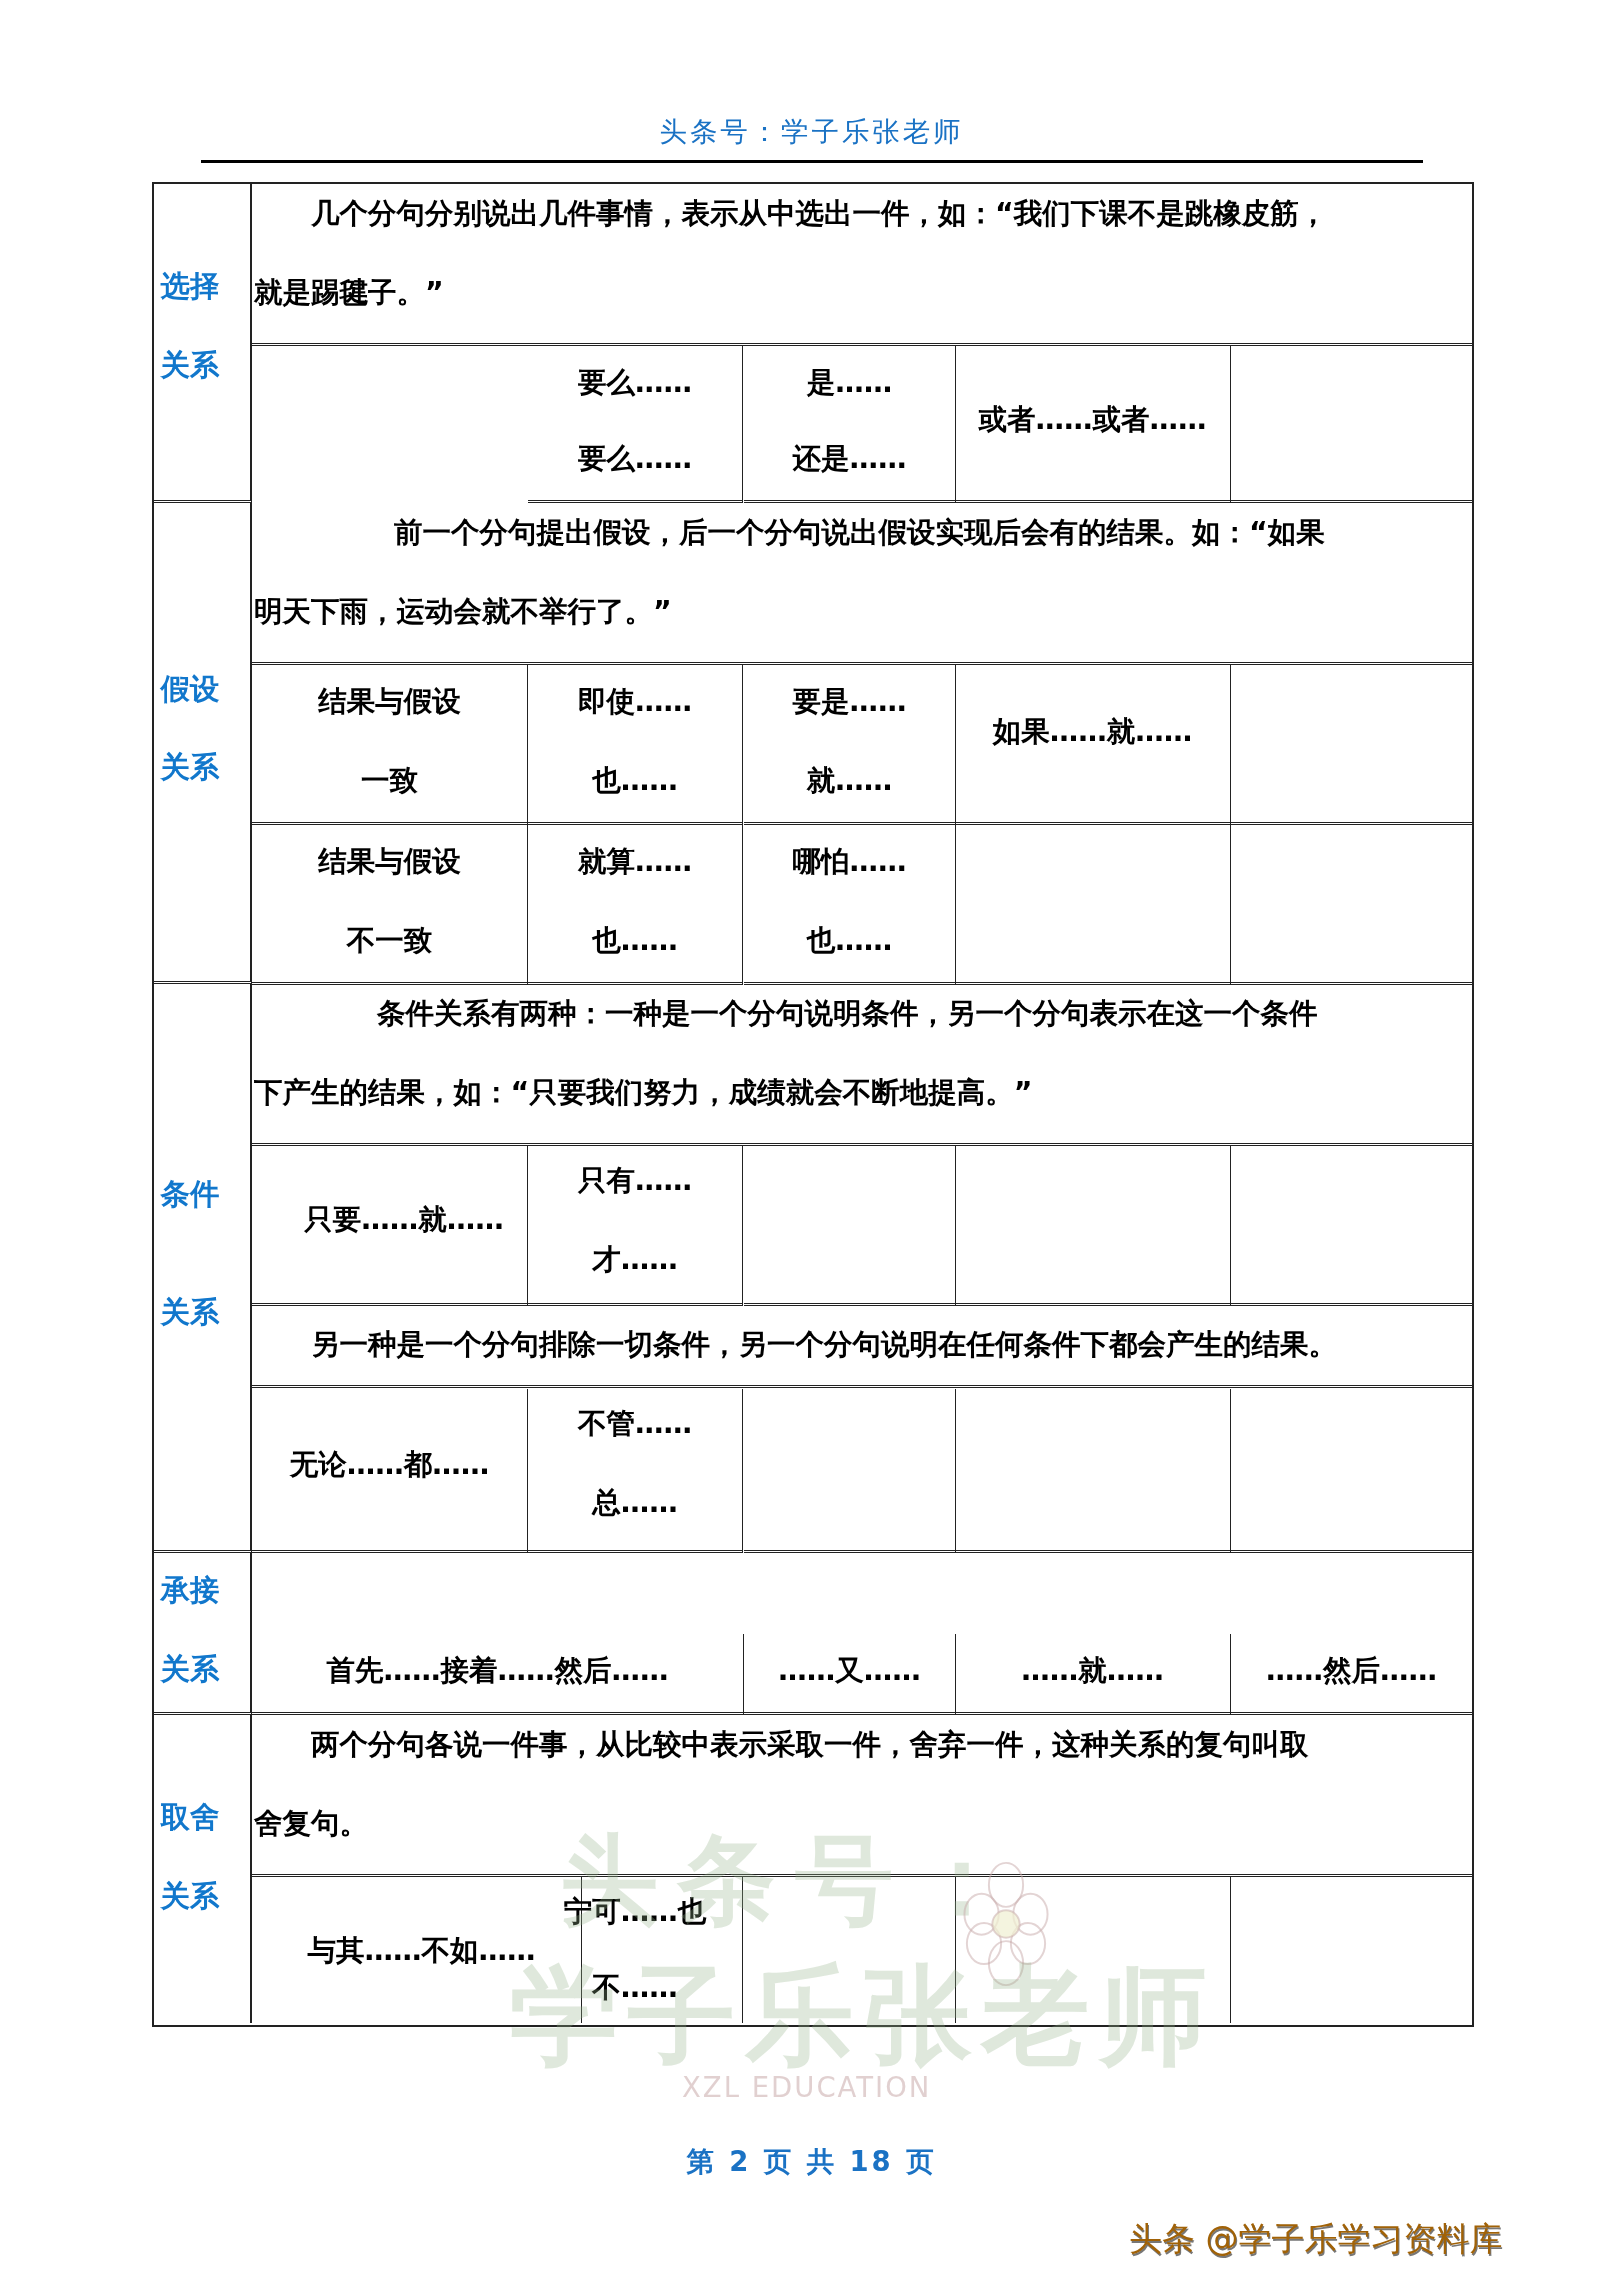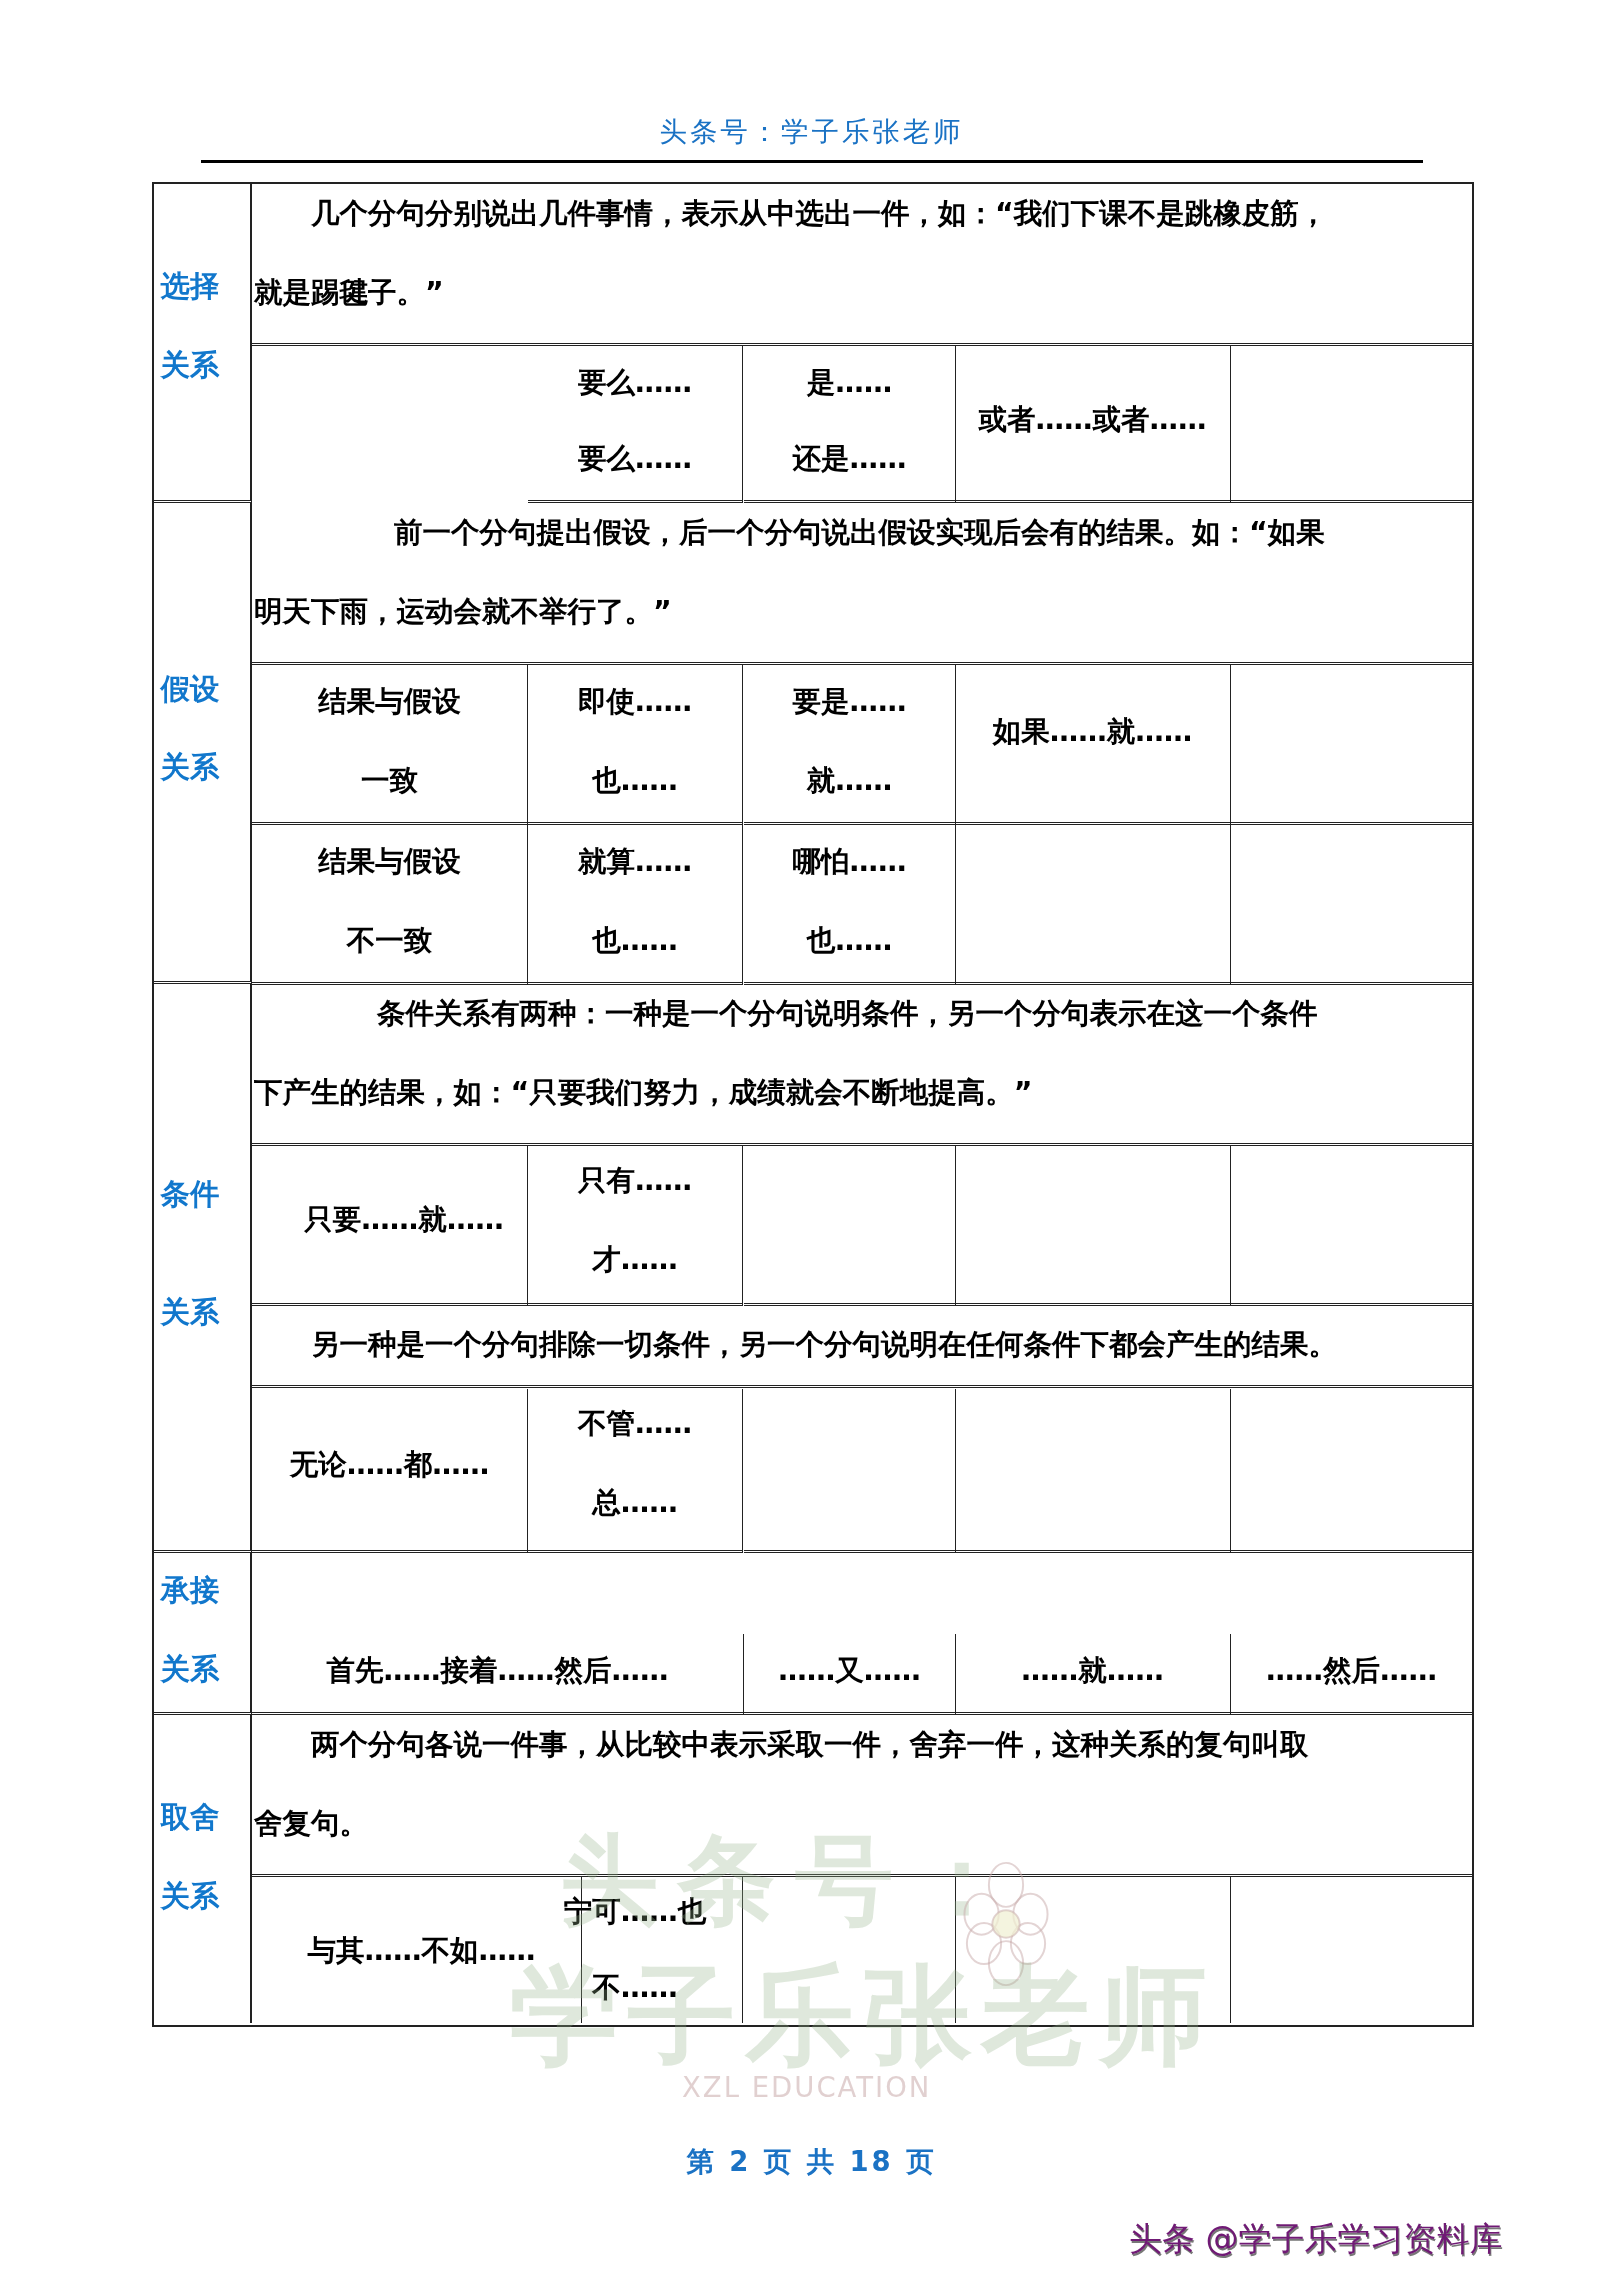--- a/index.html
+++ b/index.html
@@ -20,21 +20,21 @@
   .desc .l1 { position:absolute; white-space:nowrap; }
   .desc .l2 { position:absolute; left:2px; white-space:nowrap; }
   .conj { font-weight:bold; font-size:28.5px; text-align:center; }
   .conj .a, .conj .b, .conj .m { position:absolute; left:0; right:0; text-align:center; white-space:nowrap; }
 
   .wm1 { position:absolute; left:560px; top:1816px; font-size:98px; color:rgba(150,180,140,0.30); font-weight:bold; letter-spacing:19.6px; }
   .wm2 { position:absolute; left:510px; top:1944px; font-size:108px; color:rgba(150,180,140,0.30); font-weight:bold; letter-spacing:9.8px; }
   .wm3 { position:absolute; left:682px; top:2071px; font-size:27.5px; color:rgba(200,170,170,0.55); letter-spacing:2px; }
   .flower { position:absolute; left:962px; top:1860px; width:88px; height:128px; }
   .page-num { position:absolute; left:0; width:1623px; top:2144px; text-align:center; font-size:27.5px; font-weight:bold; color:#1a72c4; letter-spacing:2.9px; }
-  .source { position:absolute; left:1129px; top:2217px; font-size:33px; color:#701a75; text-shadow:1px 1.5px 0 #777; }
+  .source { position:absolute; left:1129px; top:2217px; font-size:33px; color:#a16207; text-shadow:1px 1.5px 0 #777; }
 </style>
 </head>
 <body>
 
 <div class="header-title">头条号：学子乐张老师</div>
 <div class="header-rule"></div>
 
 <div class="tbl">
 
   <div class="label" style="top:0;height:319px;">

